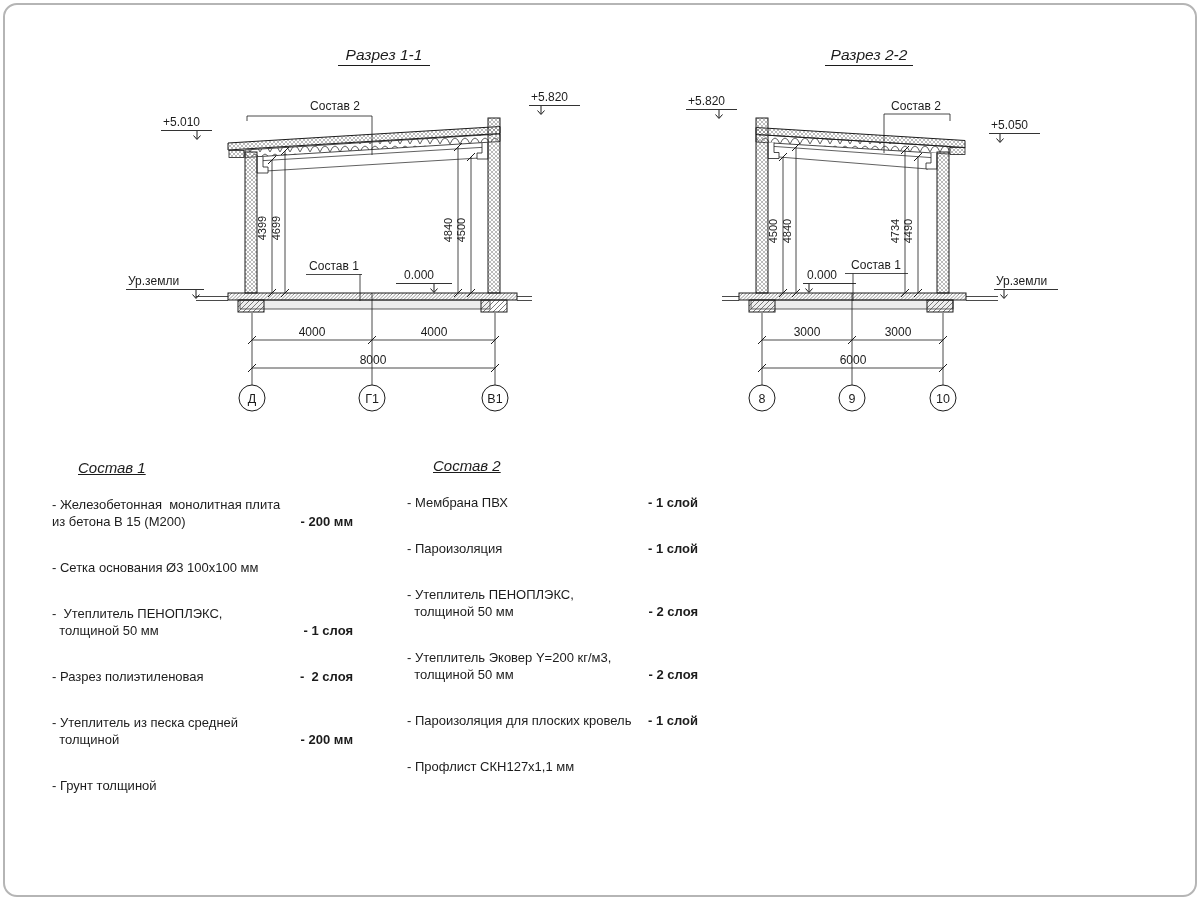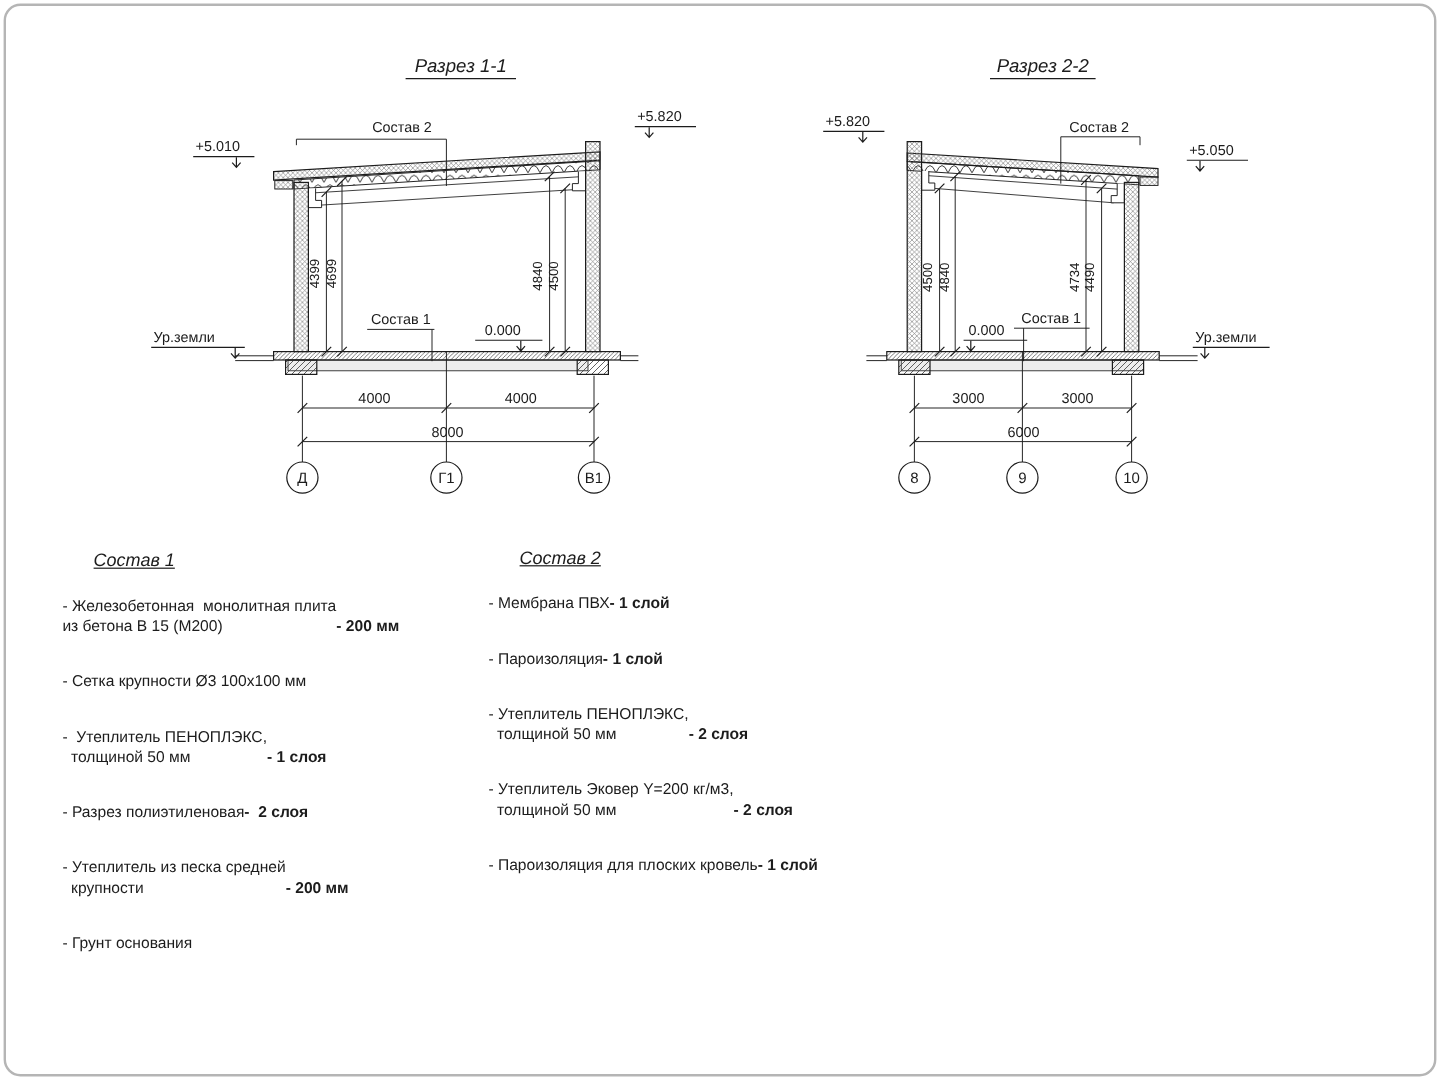--- a/index.html
+++ b/index.html
@@ -3,21 +3,21 @@
 <meta charset="utf-8">
 <style>
   html,body{margin:0;padding:0;background:#fff;}
   body{width:1200px;height:900px;position:relative;overflow:hidden;
        font-family:"Liberation Sans",sans-serif;color:#1c1c1c;}
   .frame{position:absolute;inset:3px;border:2px solid #b5b5b5;border-radius:14px;pointer-events:none;}
   svg text{font-family:"Liberation Sans",sans-serif;fill:#1c1c1c;}
   .mlist{position:absolute;font-size:13px;color:#1c1c1c;}
   .mlist h3{font-size:15px;font-style:italic;font-weight:normal;
             text-decoration:underline;margin:0 0 0 26px;}
-  .mrow{display:flex;align-items:flex-end;margin-top:29px;}
+  .mrow{display:flex;justify-content:space-between;align-items:flex-end;margin-top:29px;}
   .mrow.first{margin-top:20px;}
   .mrow .nm div{line-height:17px;white-space:pre;}
   .mrow .qty{line-height:17px;white-space:pre;font-weight:bold;}
 </style>
 </head>
 <body>
 
 <div class="frame"></div>
 
 <svg width="1200" height="430" style="position:absolute;left:0;top:0;">
@@ -231,21 +231,21 @@
   <h3>Состав 1</h3>
   <div class="mrow first">
     <div class="nm">
         <div>- Железобетонная  монолитная плита</div>
         <div>из бетона В 15 (М200)</div>
       </div>
     <div class="qty">- 200 мм</div>
   </div>
   <div class="mrow">
     <div class="nm">
-        <div>- Сетка крупности Ø3 100х100 мм</div>
+        <div>- Сетка основания Ø3 100х100 мм</div>
         <div></div>
       </div>
     <div class="qty"></div>
   </div>
   <div class="mrow">
     <div class="nm">
         <div>-  Утеплитель ПЕНОПЛЭКС,</div>
         <div>  толщиной 50 мм</div>
       </div>
     <div class="qty">- 1 слоя</div>
@@ -253,27 +253,27 @@
   <div class="mrow">
     <div class="nm">
         <div>- Разрез полиэтиленовая</div>
         <div></div>
       </div>
     <div class="qty">-  2 слоя</div>
   </div>
   <div class="mrow">
     <div class="nm">
         <div>- Утеплитель из песка средней</div>
-        <div>  крупности</div>
+        <div>  толщиной</div>
       </div>
     <div class="qty">- 200 мм</div>
   </div>
   <div class="mrow">
     <div class="nm">
-        <div>- Грунт основания</div>
+        <div>- Грунт толщиной</div>
         <div></div>
       </div>
     <div class="qty"></div>
   </div>
 </div>
 
 <div class="mlist" style="left:407px;top:457px;width:291px;">
   <h3>Состав 2</h3>
   <div class="mrow first">
     <div class="nm">
@@ -303,13 +303,20 @@
       </div>
     <div class="qty">- 2 слоя</div>
   </div>
   <div class="mrow">
     <div class="nm">
         <div>- Пароизоляция для плоских кровель</div>
         <div></div>
       </div>
     <div class="qty">- 1 слой</div>
   </div>
+  <div class="mrow">
+    <div class="nm">
+        <div>- Профлист СКН127х1,1 мм</div>
+        <div></div>
+      </div>
+    <div class="qty"></div>
+  </div>
 </div>
 
 </body></html>

